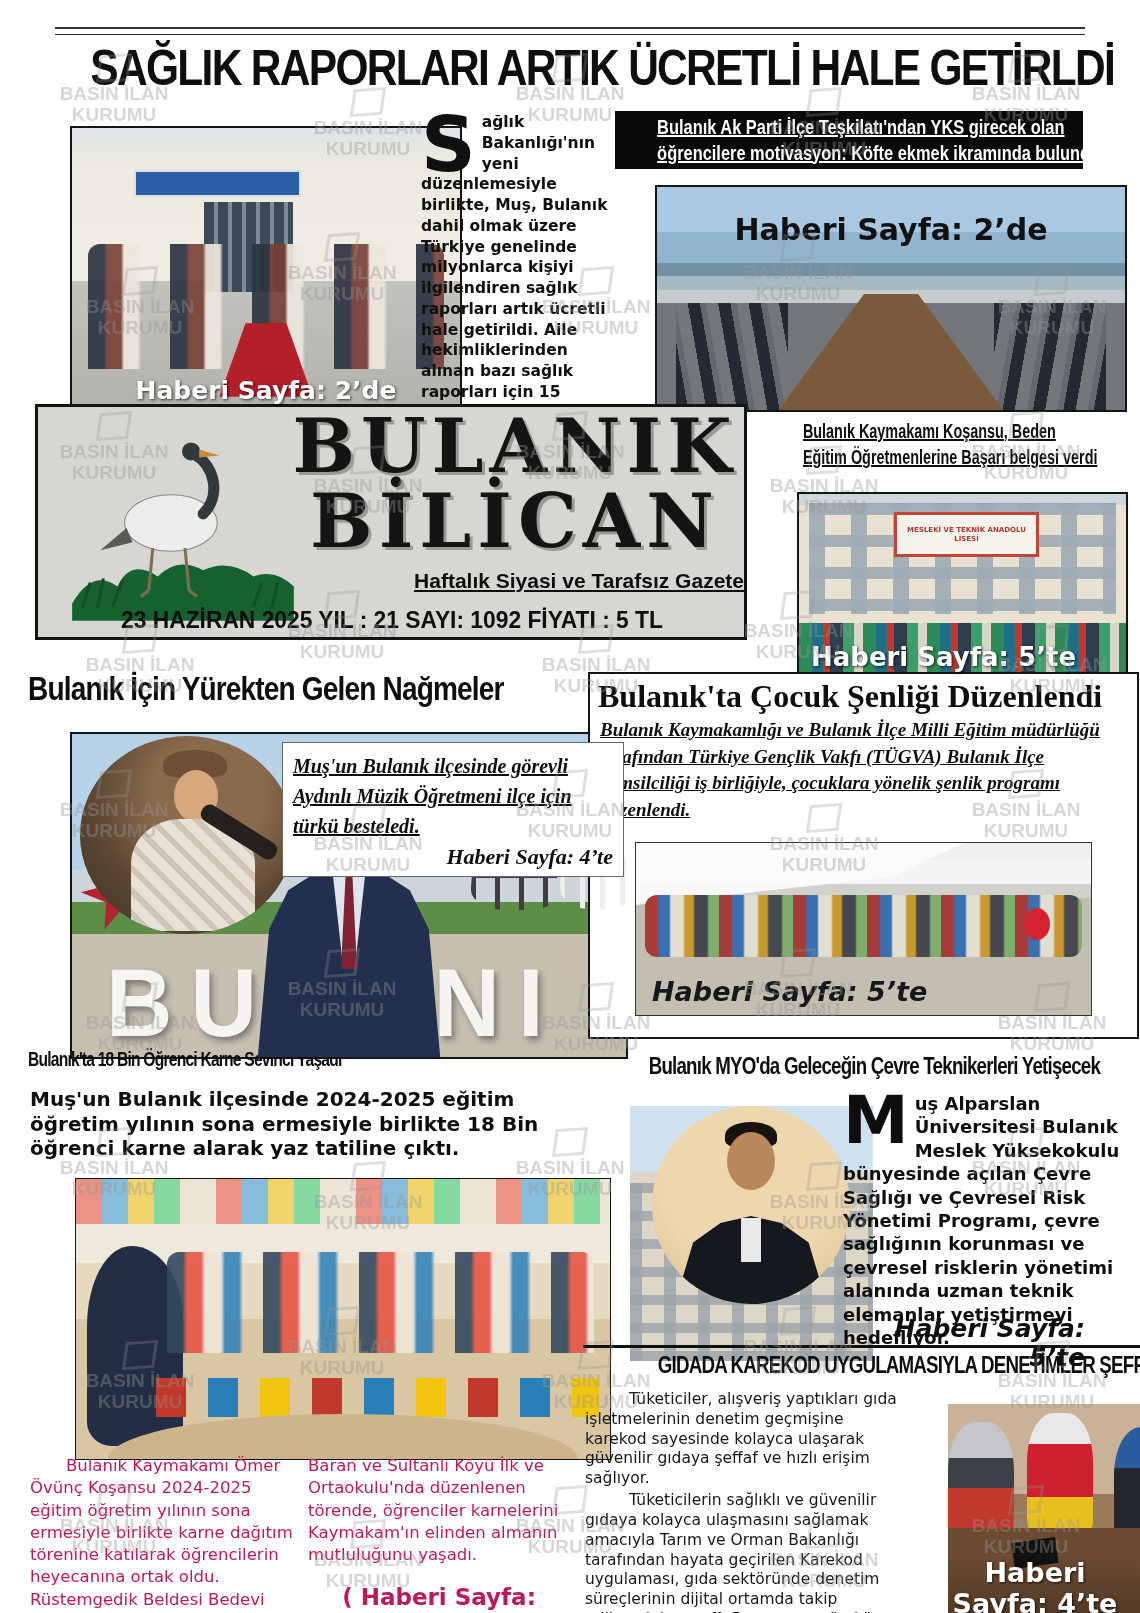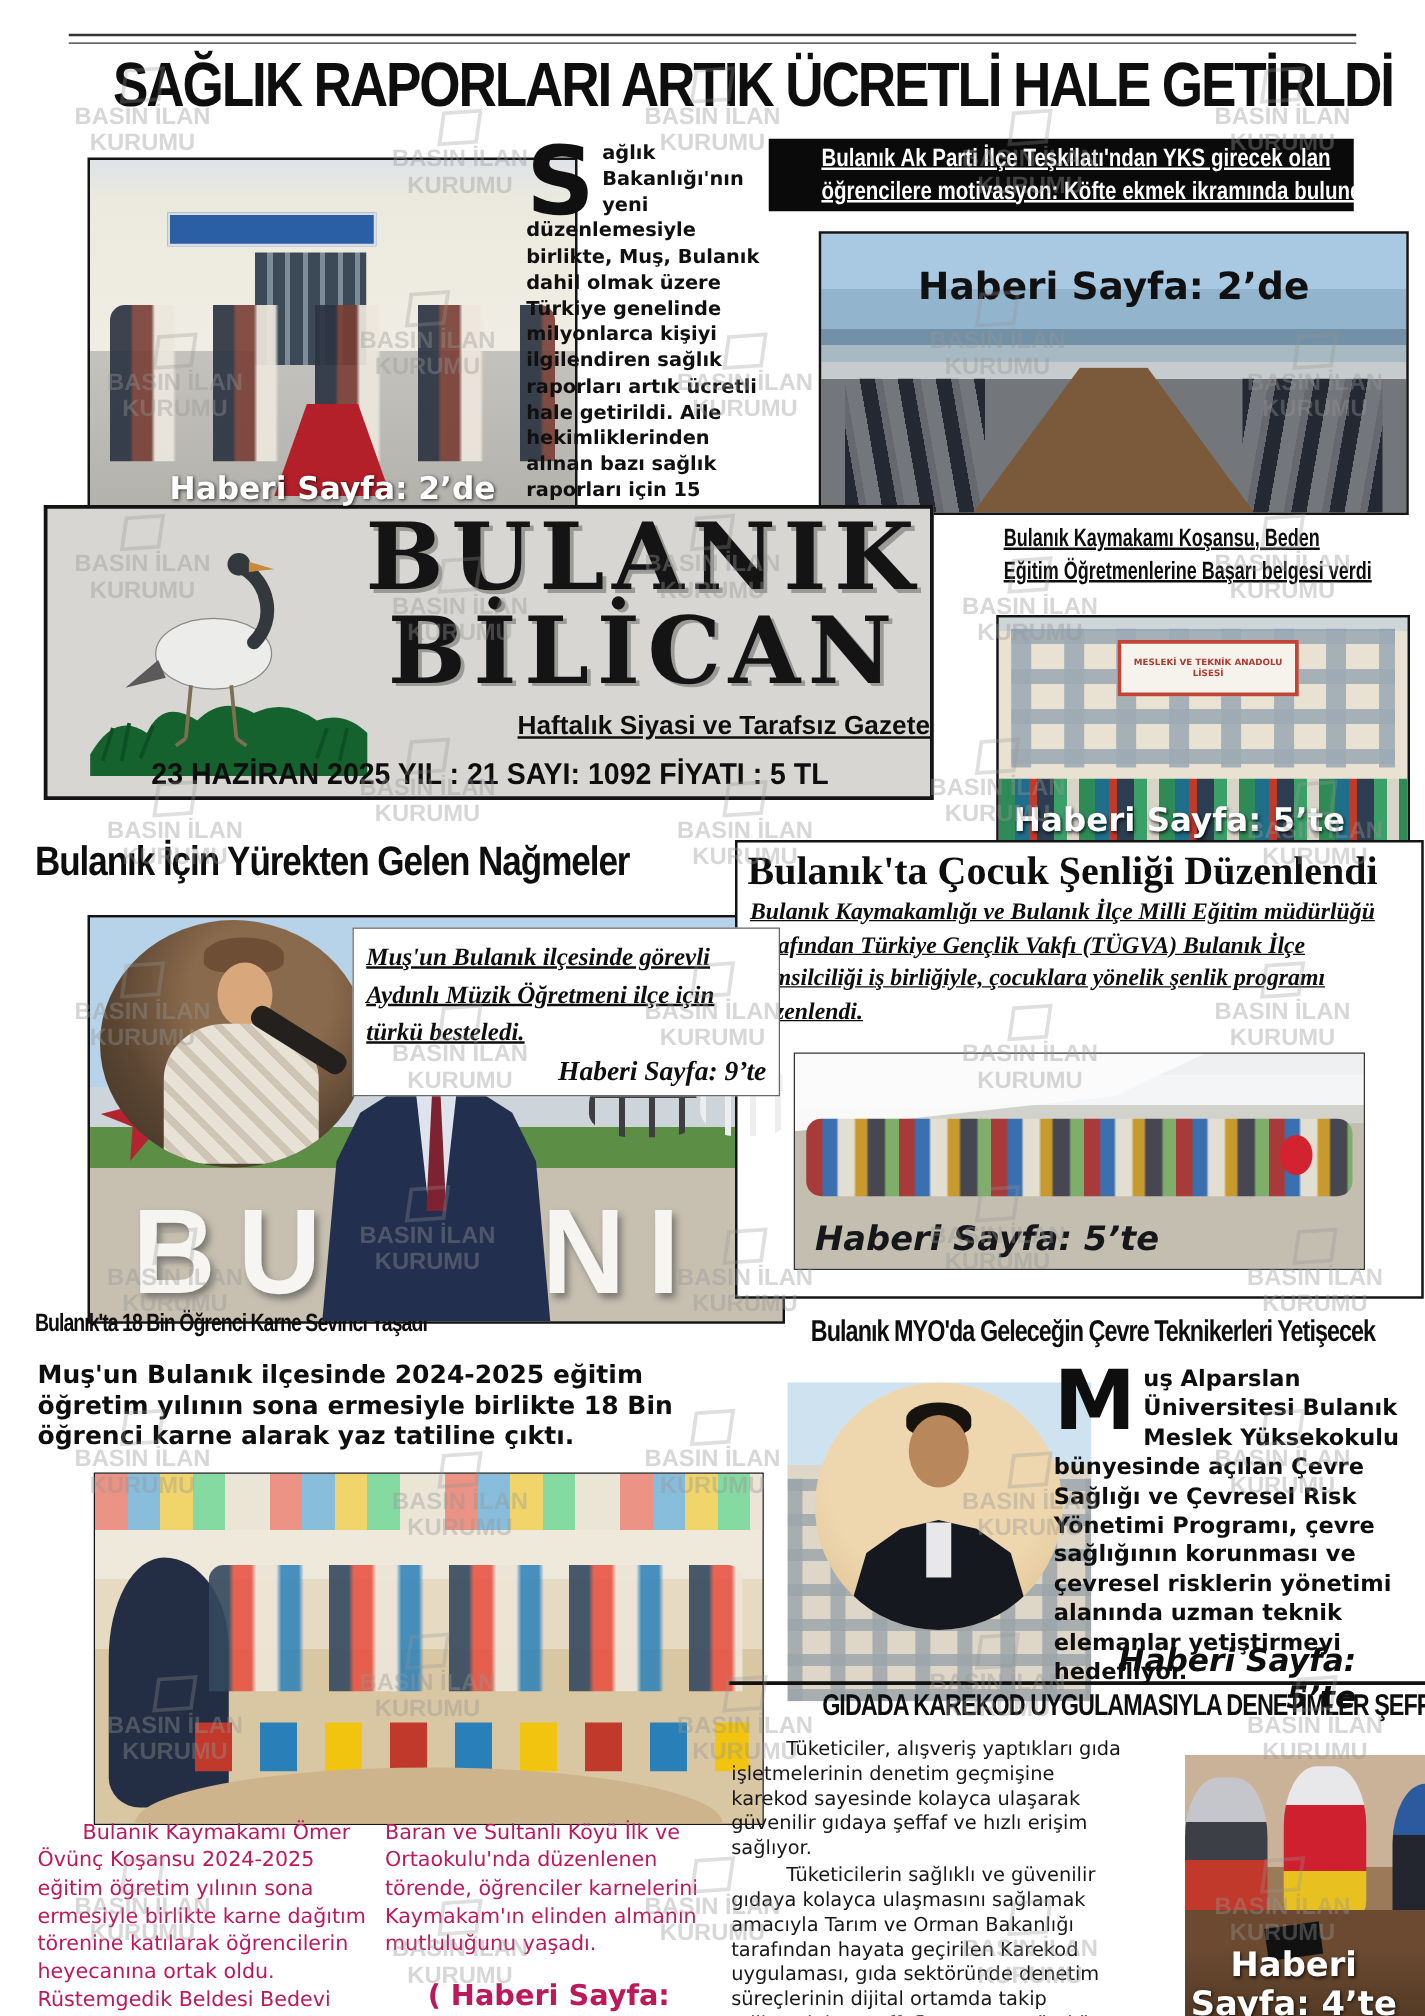--- a/index.html
+++ b/index.html
@@ -262,21 +262,21 @@
       <div class="sm-tie"></div>
     </div>
     <div class="musician">
       <div class="mu-cap"></div>
       <div class="mu-face"></div>
       <div class="mu-shirt"></div>
       <div class="mu-inst"></div>
     </div>
     <div class="teaser-box">
       <p class="teaser">Muş'un Bulanık ilçesinde görevli Aydınlı Müzik Öğretmeni ilçe için türkü besteledi.</p>
-      <p class="teaser-ref">Haberi Sayfa: 9’te</p>
+      <p class="teaser-ref">Haberi Sayfa: 4’te</p>
     </div>
   </figure>
 
   <section class="senlik-box">
     <h2 class="senlik-head">Bulanık'ta Çocuk Şenliği Düzenlendi</h2>
     <p class="senlik-teaser">Bulanık Kaymakamlığı ve Bulanık İlçe Milli Eğitim müdürlüğü tarafından Türkiye Gençlik Vakfı (TÜGVA) Bulanık İlçe Temsilciliği iş birliğiyle, çocuklara yönelik şenlik programı düzenlendi.</p>
     <figure class="photo senlik">
       <div class="c-canopy"></div>
       <div class="c-crowd"></div>
       <div class="c-balloon"></div>

